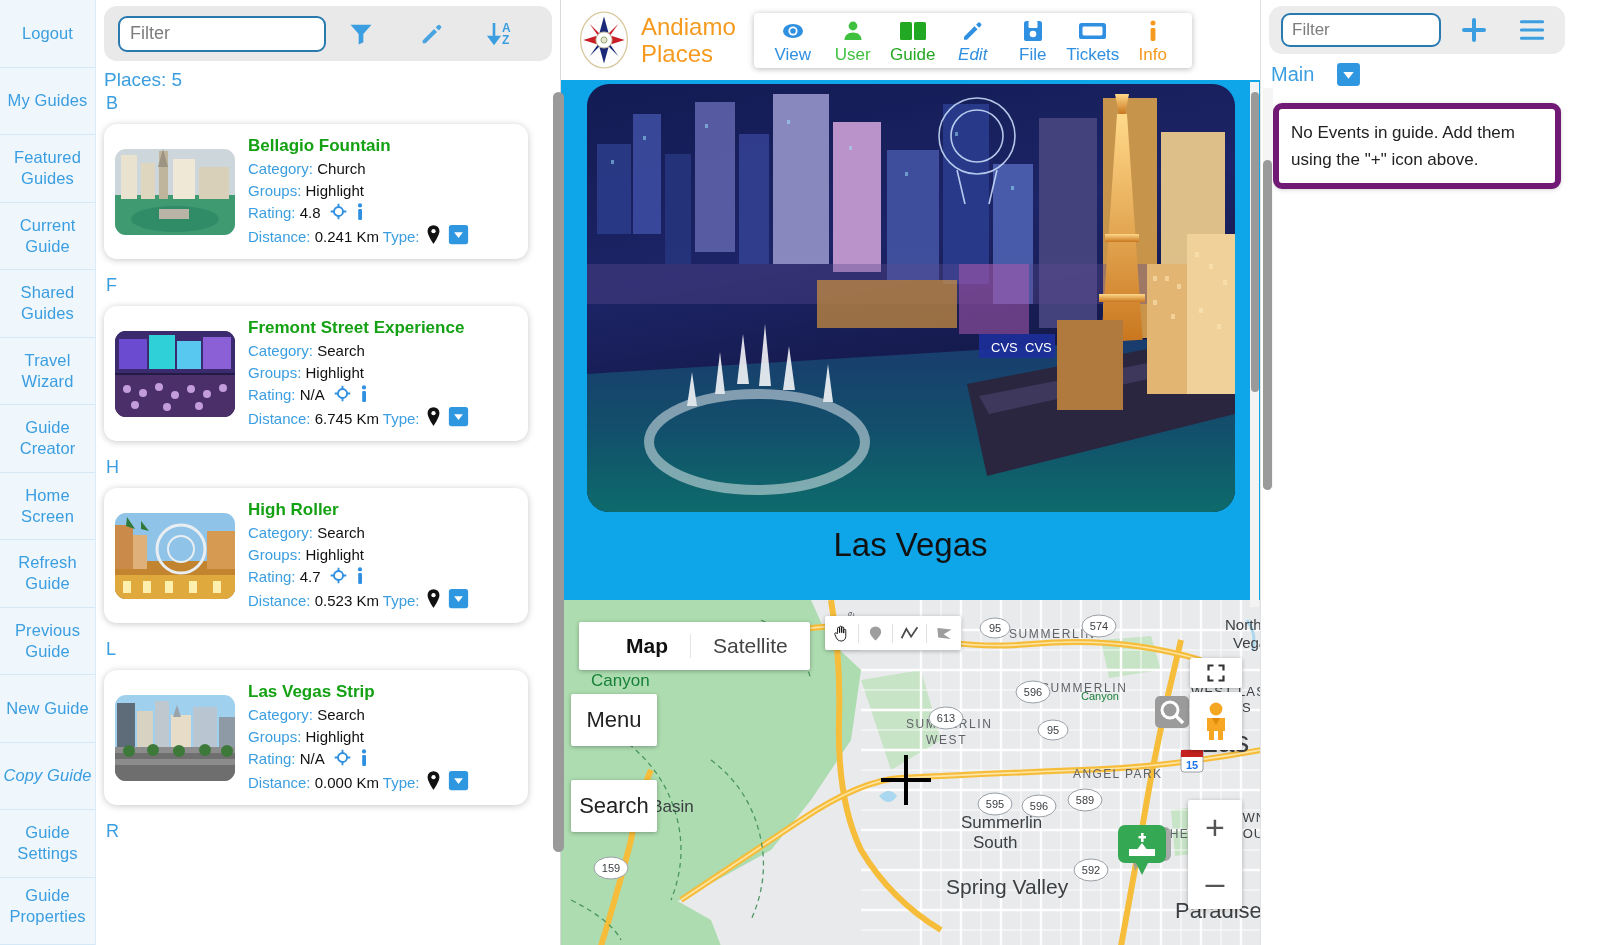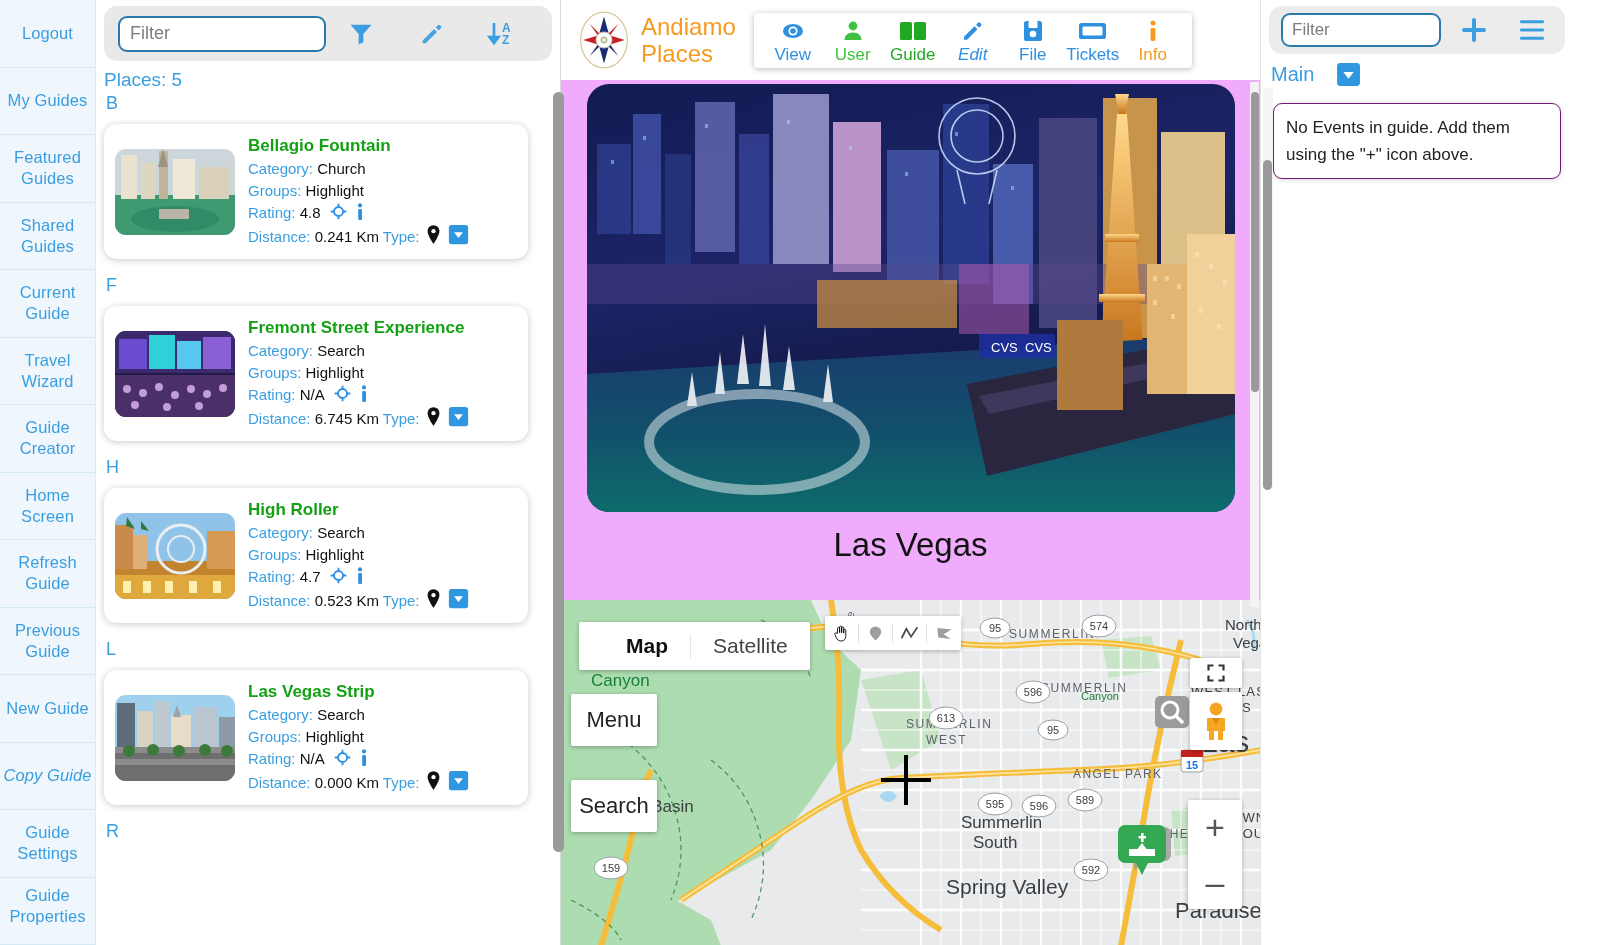--- a/index.html
+++ b/index.html
@@ -126,21 +126,21 @@
   }
   .tt-item {
     width:60px; text-align:center; cursor:pointer;
     display:flex; flex-direction:column; align-items:center;
     gap:1px;
   }
   .tt-label { font-size:17px; line-height:19px; }
 
   .media-area {
     flex:0 0 520px; position:relative; overflow:hidden;
-    background:#f0abfc; padding-top:4px;
+    background:#0ea5e9; padding-top:4px;
   }
   .hero-img {
     margin:0 auto;
     width:648px; height:428px;
     border-radius:22px;
     overflow:hidden;
     position:relative;
   }
   .hero-title {
     text-align:center; font-size:33px; margin-top:14px; color:#111;
@@ -167,21 +167,21 @@
     font-family:"Liberation Sans", sans-serif; outline:none;
   }
   .right-filter::placeholder { color:#7d7d7d; }
   .group-row {
     display:flex; align-items:center; gap:22px;
     padding:8px 0 6px 10px;
   }
   .group-label { color:#3b9ee0; font-size:20px; }
   .event-note {
     margin:10px 12px 0 12px;
-    border:1px solid #701a75;
+    border:6px solid #701a75;
     border-radius:9px;
     box-shadow:0 1px 4px rgba(0,0,0,.17);
     padding:10px 12px;
     font-size:17px; line-height:27px; color:#222;
     background:#fff;
   }
 
   
   .vscroll { position:absolute; background:#9a9a9a; border-radius:6px; }
   .vtrack  { position:absolute; background:#efefef; }
@@ -214,24 +214,24 @@
       <div class="side-item single" style="flex: 1 1 67.5px; display: flex; align-items: center; justify-content: center;">
         <span>Logout</span>
       </div>
       <div class="side-item" style="flex: 1 1 67.5px; display: flex; align-items: center; justify-content: center;">
         <span>My Guides</span>
       </div>
       <div class="side-item" style="flex: 1 1 67.5px; display: flex; align-items: center; justify-content: center;">
         <span>Featured Guides</span>
       </div>
       <div class="side-item" style="flex: 1 1 67.5px; display: flex; align-items: center; justify-content: center;">
+        <span>Current Guide</span>
+      </div>
+      <div class="side-item" style="flex: 1 1 67.5px; display: flex; align-items: center; justify-content: center;">
         <span>Shared Guides</span>
-      </div>
-      <div class="side-item" style="flex: 1 1 67.5px; display: flex; align-items: center; justify-content: center;">
-        <span>Current Guide</span>
       </div>
       <div class="side-item" style="flex: 1 1 67.5px; display: flex; align-items: center; ">
         <span>Travel Wizard</span>
       </div>
       <div class="side-item" style="flex: 1 1 67.5px; display: flex; align-items: center; justify-content: center;">
         <span>Guide Creator</span>
       </div>
       <div class="side-item" style="flex: 1 1 67.5px; display: flex; align-items: center; justify-content: center;">
         <span>Home Screen</span>
       </div>

